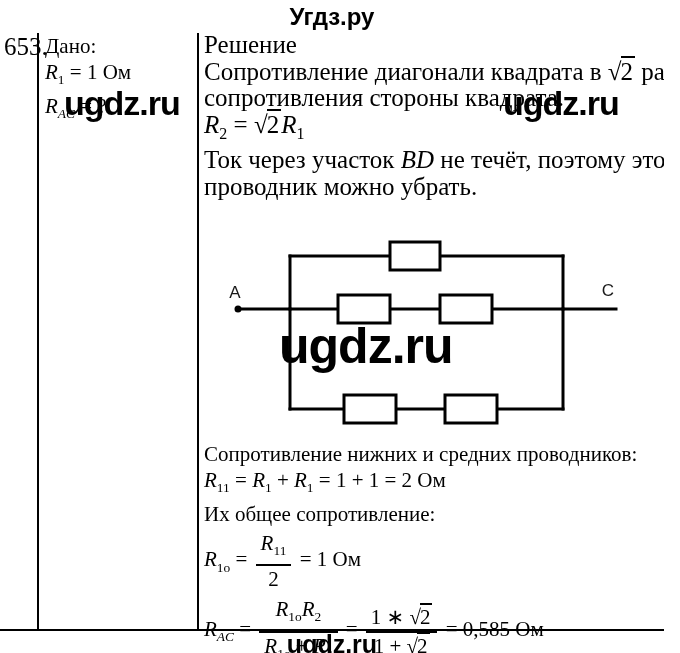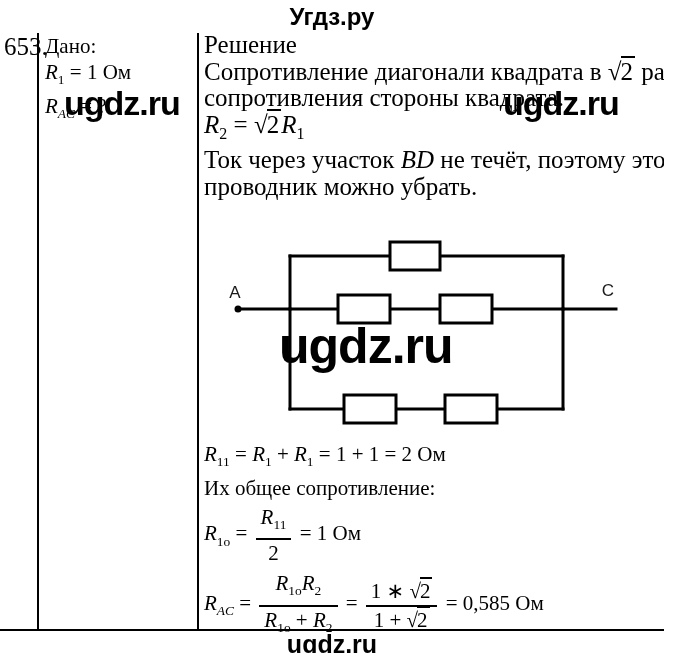--- a/index.html
+++ b/index.html
@@ -80,20 +80,21 @@
       <rect x="154" y="165" width="52" height="28"></rect>
       <rect x="255" y="165" width="52" height="28"></rect>
     </g>
     <g fill="#1a1a1a" font-family="Liberation Sans, sans-serif" font-size="17" text-anchor="middle">
       <text x="45" y="68">A</text>
       <text x="418" y="66">C</text>
     </g>
   </svg>
 
   <div class="sol-bottom">
+    <span class="tline">Сопротивление нижних и средних проводников:</span>
     <span class="tline"><i>R</i><sub>11</sub> = <i>R</i><sub>1</sub> + <i>R</i><sub>1</sub> = 1 + 1 = 2 Ом</span>
     <span class="tline">Их общее сопротивление:</span>
     <span class="tline fline"><i>R</i><sub>1о</sub> = <span class="frac"><span class="num"><i>R</i><sub>11</sub></span><span class="den">2</span></span> = 1 Ом</span>
     <span class="tline fline"><i>R</i><sub><i>AC</i></sub> = <span class="frac"><span class="num"><i>R</i><sub>1о</sub><i>R</i><sub>2</sub></span><span class="den"><i>R</i><sub>1о</sub> + <i>R</i><sub>2</sub></span></span> = <span class="frac"><span class="num">1 ∗ <span class="sqrt"><span class="rad">√</span><span class="bar">2</span></span></span><span class="den">1 + <span class="sqrt"><span class="rad">√</span><span class="bar">2</span></span></span></span> = 0,585 Ом</span>
   </div>
 
   <div class="wm wm1">ugdz.ru</div>
   <div class="wm wm2">ugdz.ru</div>
   <div class="wm wm3">ugdz.ru</div>
 

